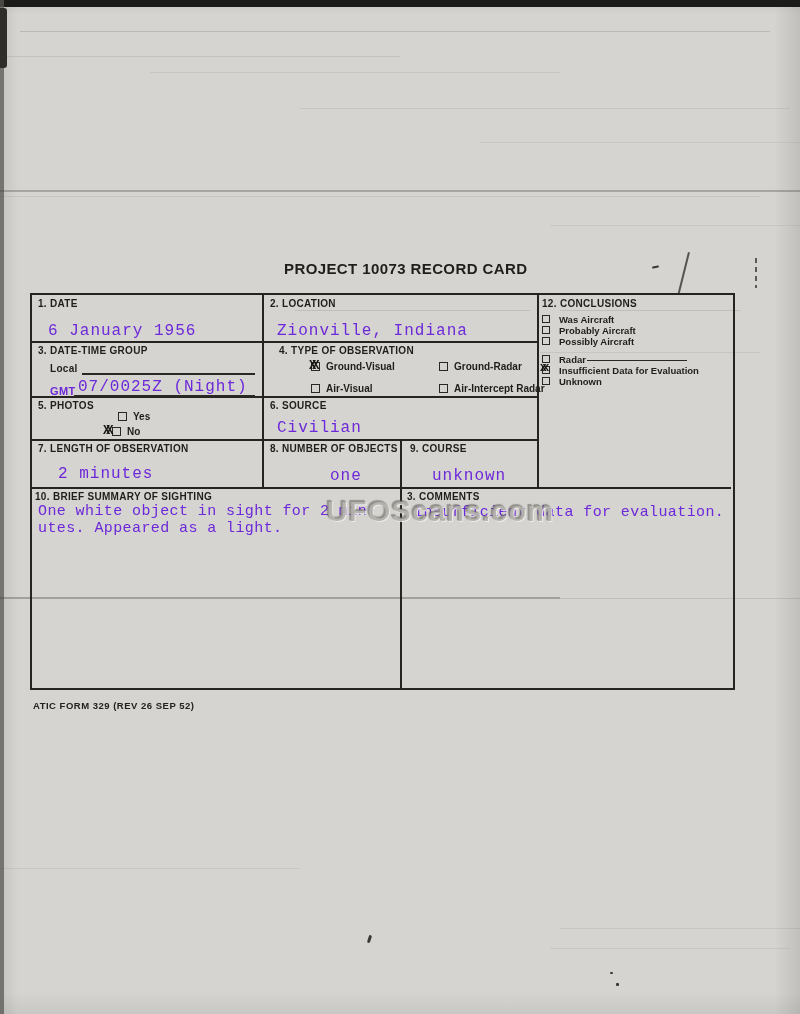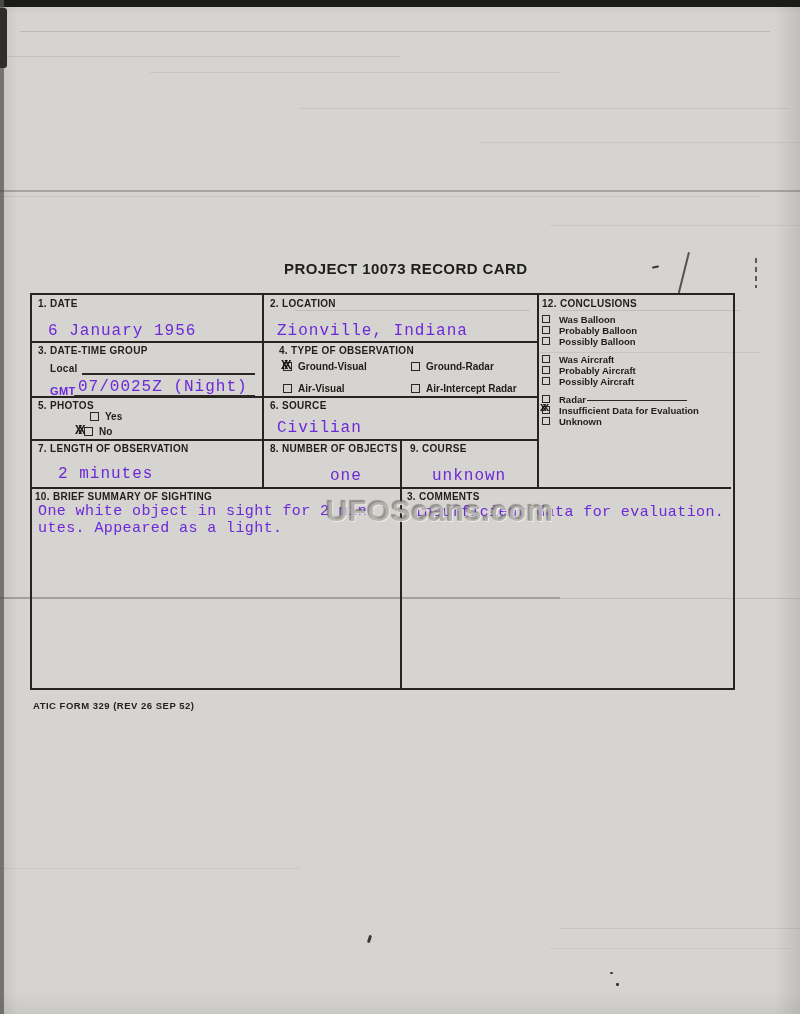--- a/index.html
+++ b/index.html
@@ -39,21 +39,21 @@
   .lbl{
     position:absolute;font-size:10px;font-weight:bold;letter-spacing:.3px;
     color:#1f1e19;white-space:nowrap;
   }
   .typed{
     position:absolute;font-family:"Liberation Mono",monospace;
     font-size:16px;letter-spacing:1px;color:#6d28d9;white-space:nowrap;
   }
   .typed.small{font-size:15px;letter-spacing:.4px;}
   .fieldline{position:absolute;height:1.5px;background:#2a2823;}
-  .opt{position:absolute;font-size:10px;font-weight:bold;white-space:nowrap;color:#1f1e19;}
+  .opt{position:absolute;font-size:10px;font-weight:bold;white-space:nowrap;color:#1f1e19;margin-left:28px;}
   .cbx{
     display:inline-block;width:7px;height:7px;border:1.4px solid #2a2823;
     margin-right:6px;position:relative;vertical-align:-1px;background:transparent;
   }
   .cbx.checked::after{
     content:"XX";position:absolute;left:-3px;top:-4px;
     font-family:"Liberation Mono",monospace;font-weight:bold;font-size:12px;
     letter-spacing:-4px;color:#191813;
   }
   .cbx.x-left.checked::after{left:-10px;}
@@ -169,25 +169,20 @@
   <div class="lbl" style="left:3px;top:196px">10. BRIEF SUMMARY OF SIGHTING</div>
   <div class="typed small" style="left:6px;top:208px">One white object in sight for 2 min-</div>
   <div class="typed small" style="left:6px;top:225px">utes. Appeared as a light.</div>
 
   <div class="lbl" style="left:375px;top:196px">3. COMMENTS</div>
   <div class="typed small" style="left:382px;top:209px">Insufficient data for evaluation.</div>
 
   <div class="lbl" style="left:510px;top:3px">12. CONCLUSIONS</div>
   <div class="concl">
     <div class="concl-group">
-      <div class="concl-item"><span class="cbx"></span><span>Was Balloon</span></div>
-      <div class="concl-item"><span class="cbx"></span><span>Probably Balloon</span></div>
-      <div class="concl-item"><span class="cbx"></span><span>Possibly Balloon</span></div>
-    </div>
-    <div class="concl-group">
       <div class="concl-item"><span class="cbx"></span><span>Was Aircraft</span></div>
       <div class="concl-item"><span class="cbx"></span><span>Probably Aircraft</span></div>
       <div class="concl-item"><span class="cbx"></span><span>Possibly Aircraft</span></div>
     </div>
     <div class="concl-group">
       <div class="concl-item"><span class="cbx"></span><span>Radar</span><span class="other-line"></span></div>
       <div class="concl-item"><span class="cbx checked"></span><span>Insufficient Data for Evaluation</span></div>
       <div class="concl-item"><span class="cbx"></span><span>Unknown</span></div>
     </div>
   </div>

